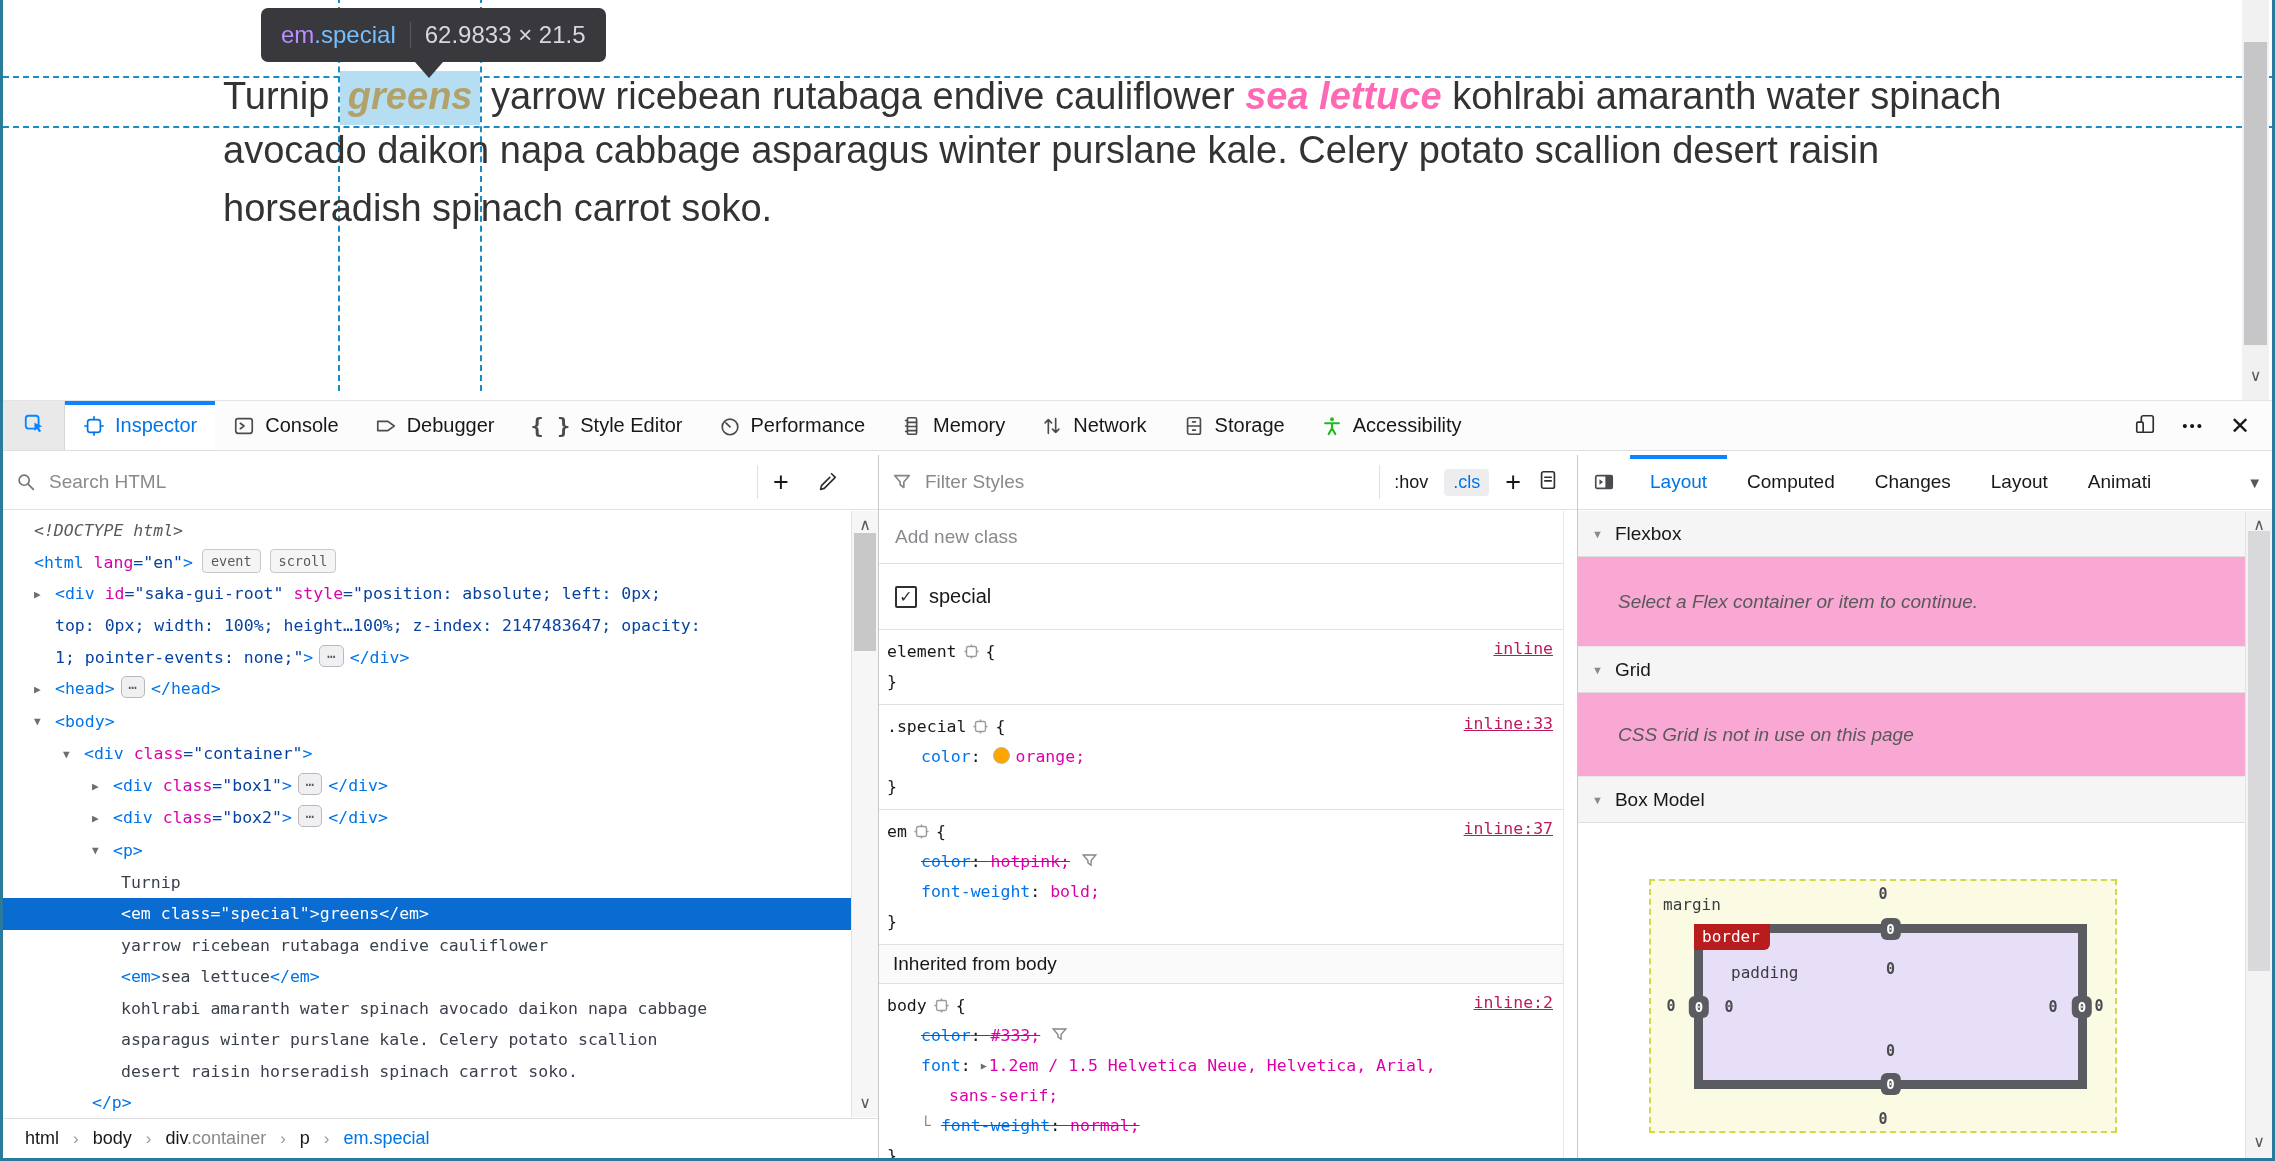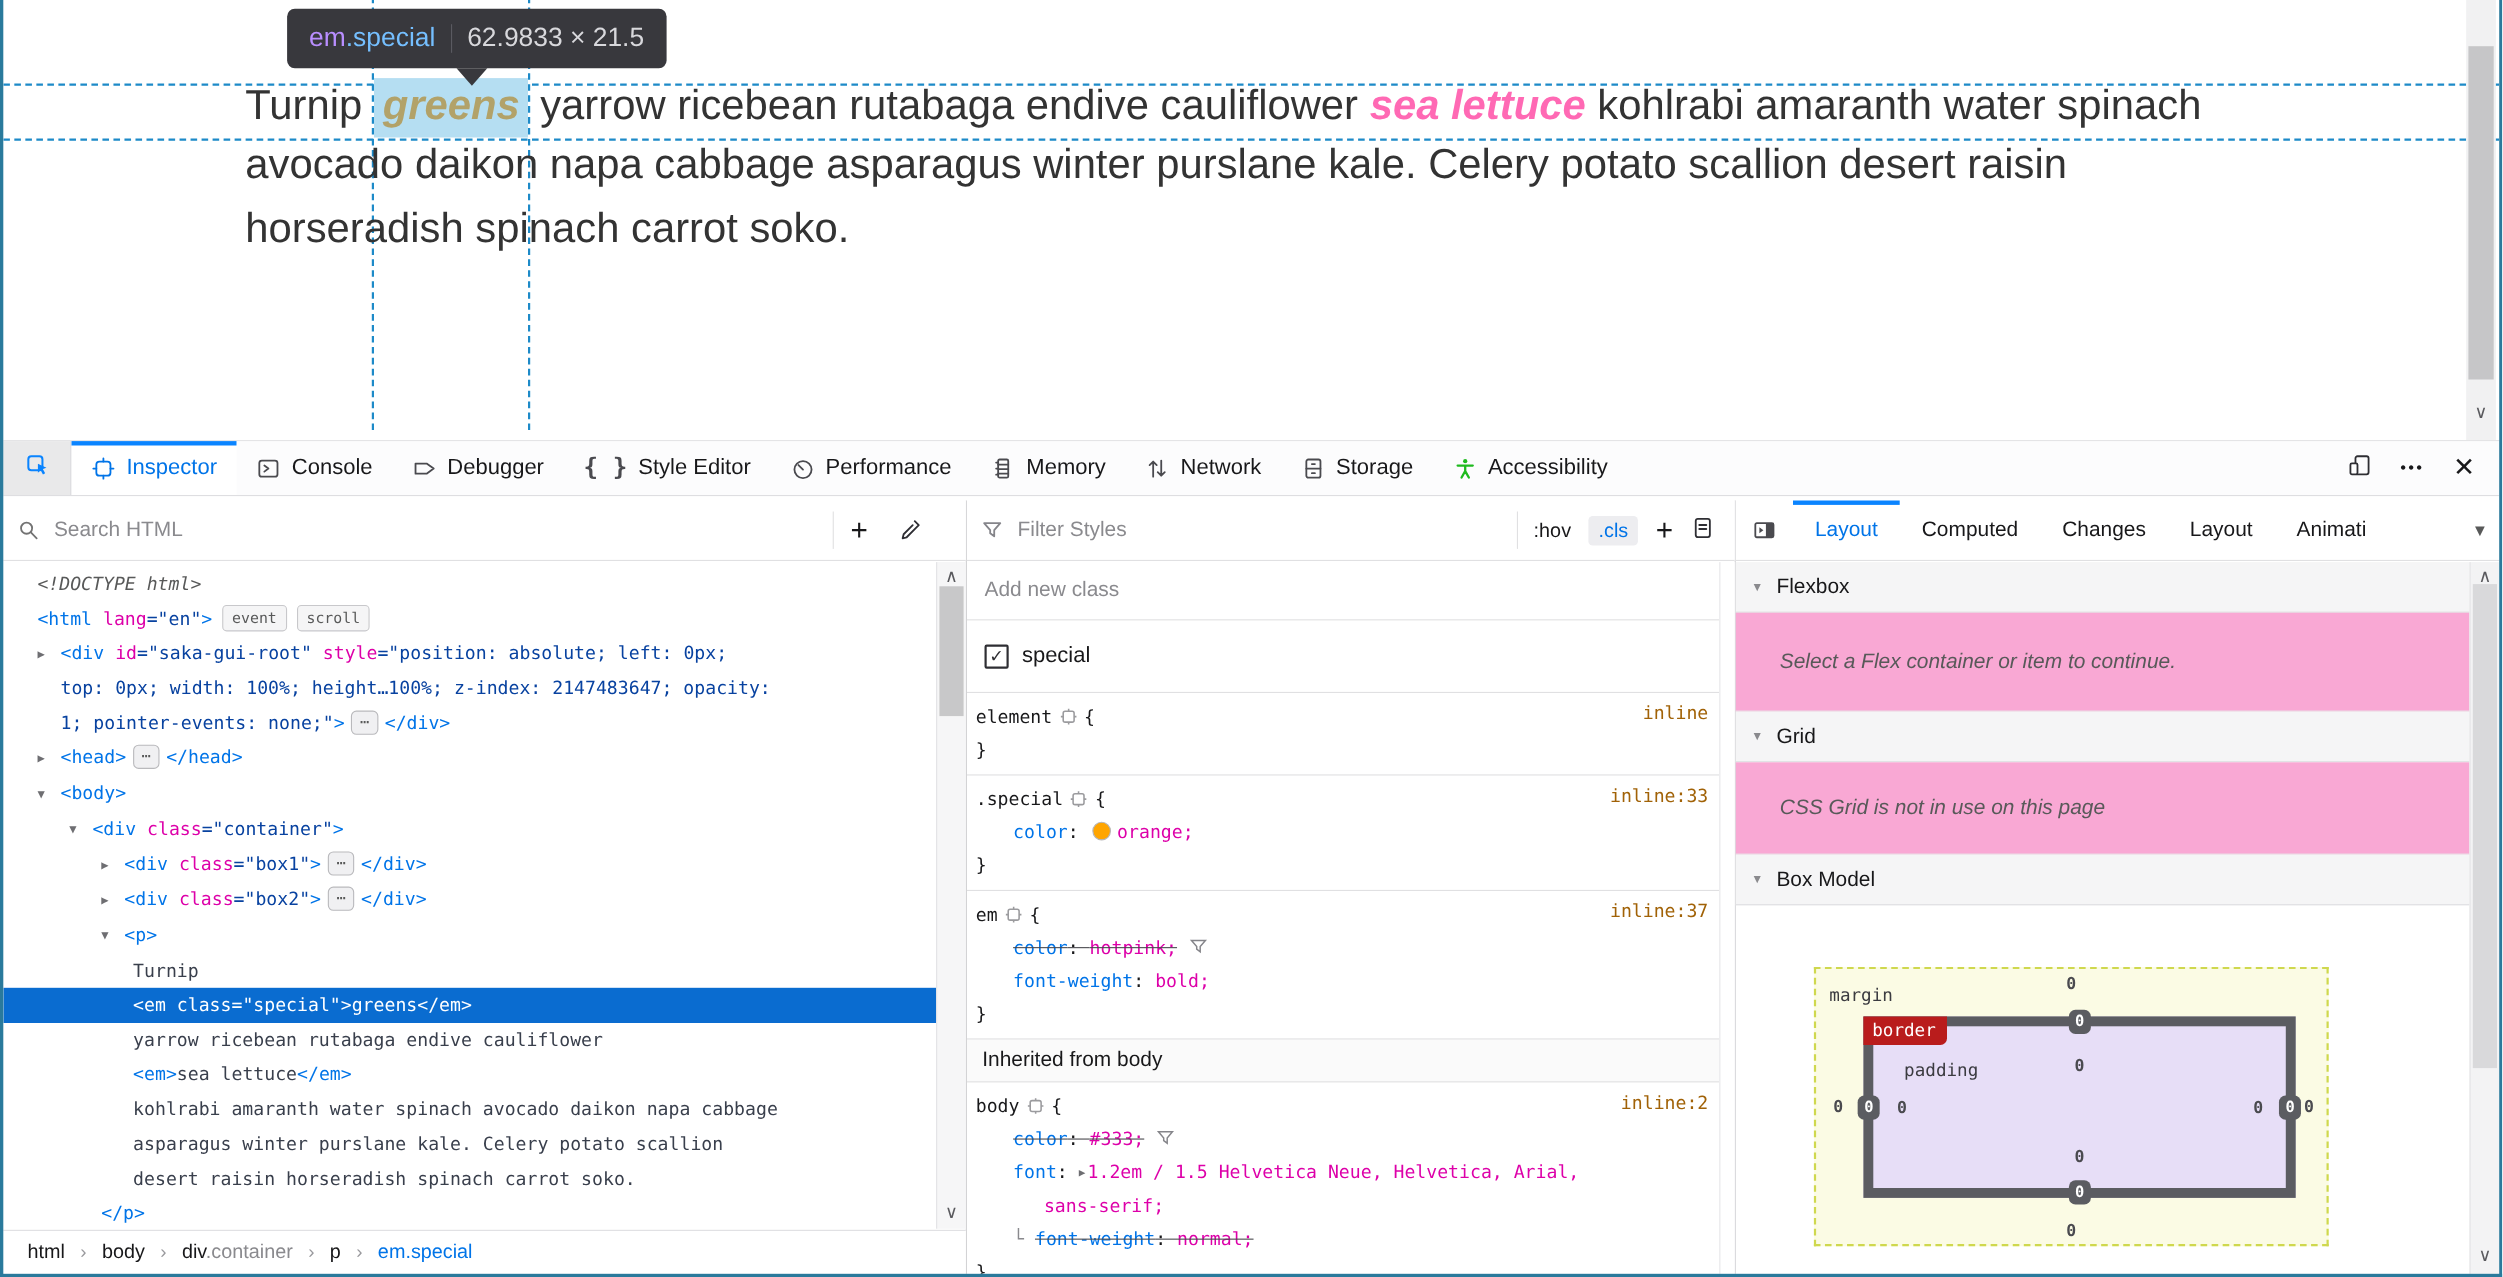--- a/index.html
+++ b/index.html
@@ -100,21 +100,21 @@
   .addclass input { border:none; outline:none; width:100%; font-size:19px; font-family:"Liberation Sans",sans-serif; }
   .addclass input::placeholder { color:#8a8a8e; }
   .classrow { height:66px; border-bottom:1px solid #e0e0e2; display:flex; align-items:center; gap:12px; padding:0 16px;
               font-family:"Liberation Sans",sans-serif; font-size:20px; color:#18181a; }
   .cbx { width:22px; height:22px; border:2px solid #2e2e33; border-radius:2px; display:flex; align-items:center;
          justify-content:center; font-size:16px; color:#2e2e33; background:#fff; }
   .rule { position:relative; padding:7px 0 7px 8px; border-bottom:1px solid #e0e0e2; }
   .rule-line { line-height:30px; }
   .decl { line-height:30px; padding-left:34px; }
   .decl.cont { padding-left:62px; }
-  .loc { position:absolute; right:10px; top:9px; color:#a16207; font-size:16.5px; }
+  .loc { position:absolute; right:10px; top:9px; color:#be185d; font-size:16.5px;text-decoration:underline; }
   .prop { color:#0074e8; }
   .pval { color:#dd00a9; }
   .struck { text-decoration:line-through; text-decoration-color:#4a4a4f; }
   .swatch { display:inline-block; width:17px; height:17px; border-radius:50%; border:1px solid #b5b5b8;
             vertical-align:-2px; margin:0 6px 0 2px; }
   .funnel { display:inline-flex; margin-left:10px; color:#85858a; vertical-align:-3px; }
   .expander { font-size:10px; color:#6e6e72; margin-right:2px; vertical-align:2px; }
   .connector { color:#8a8a8e; }
   .inherited { padding:8px 14px; font-family:"Liberation Sans",sans-serif; font-size:19px; color:#18181a;
                background:#fafafa; border-bottom:1px solid #e0e0e2; }

